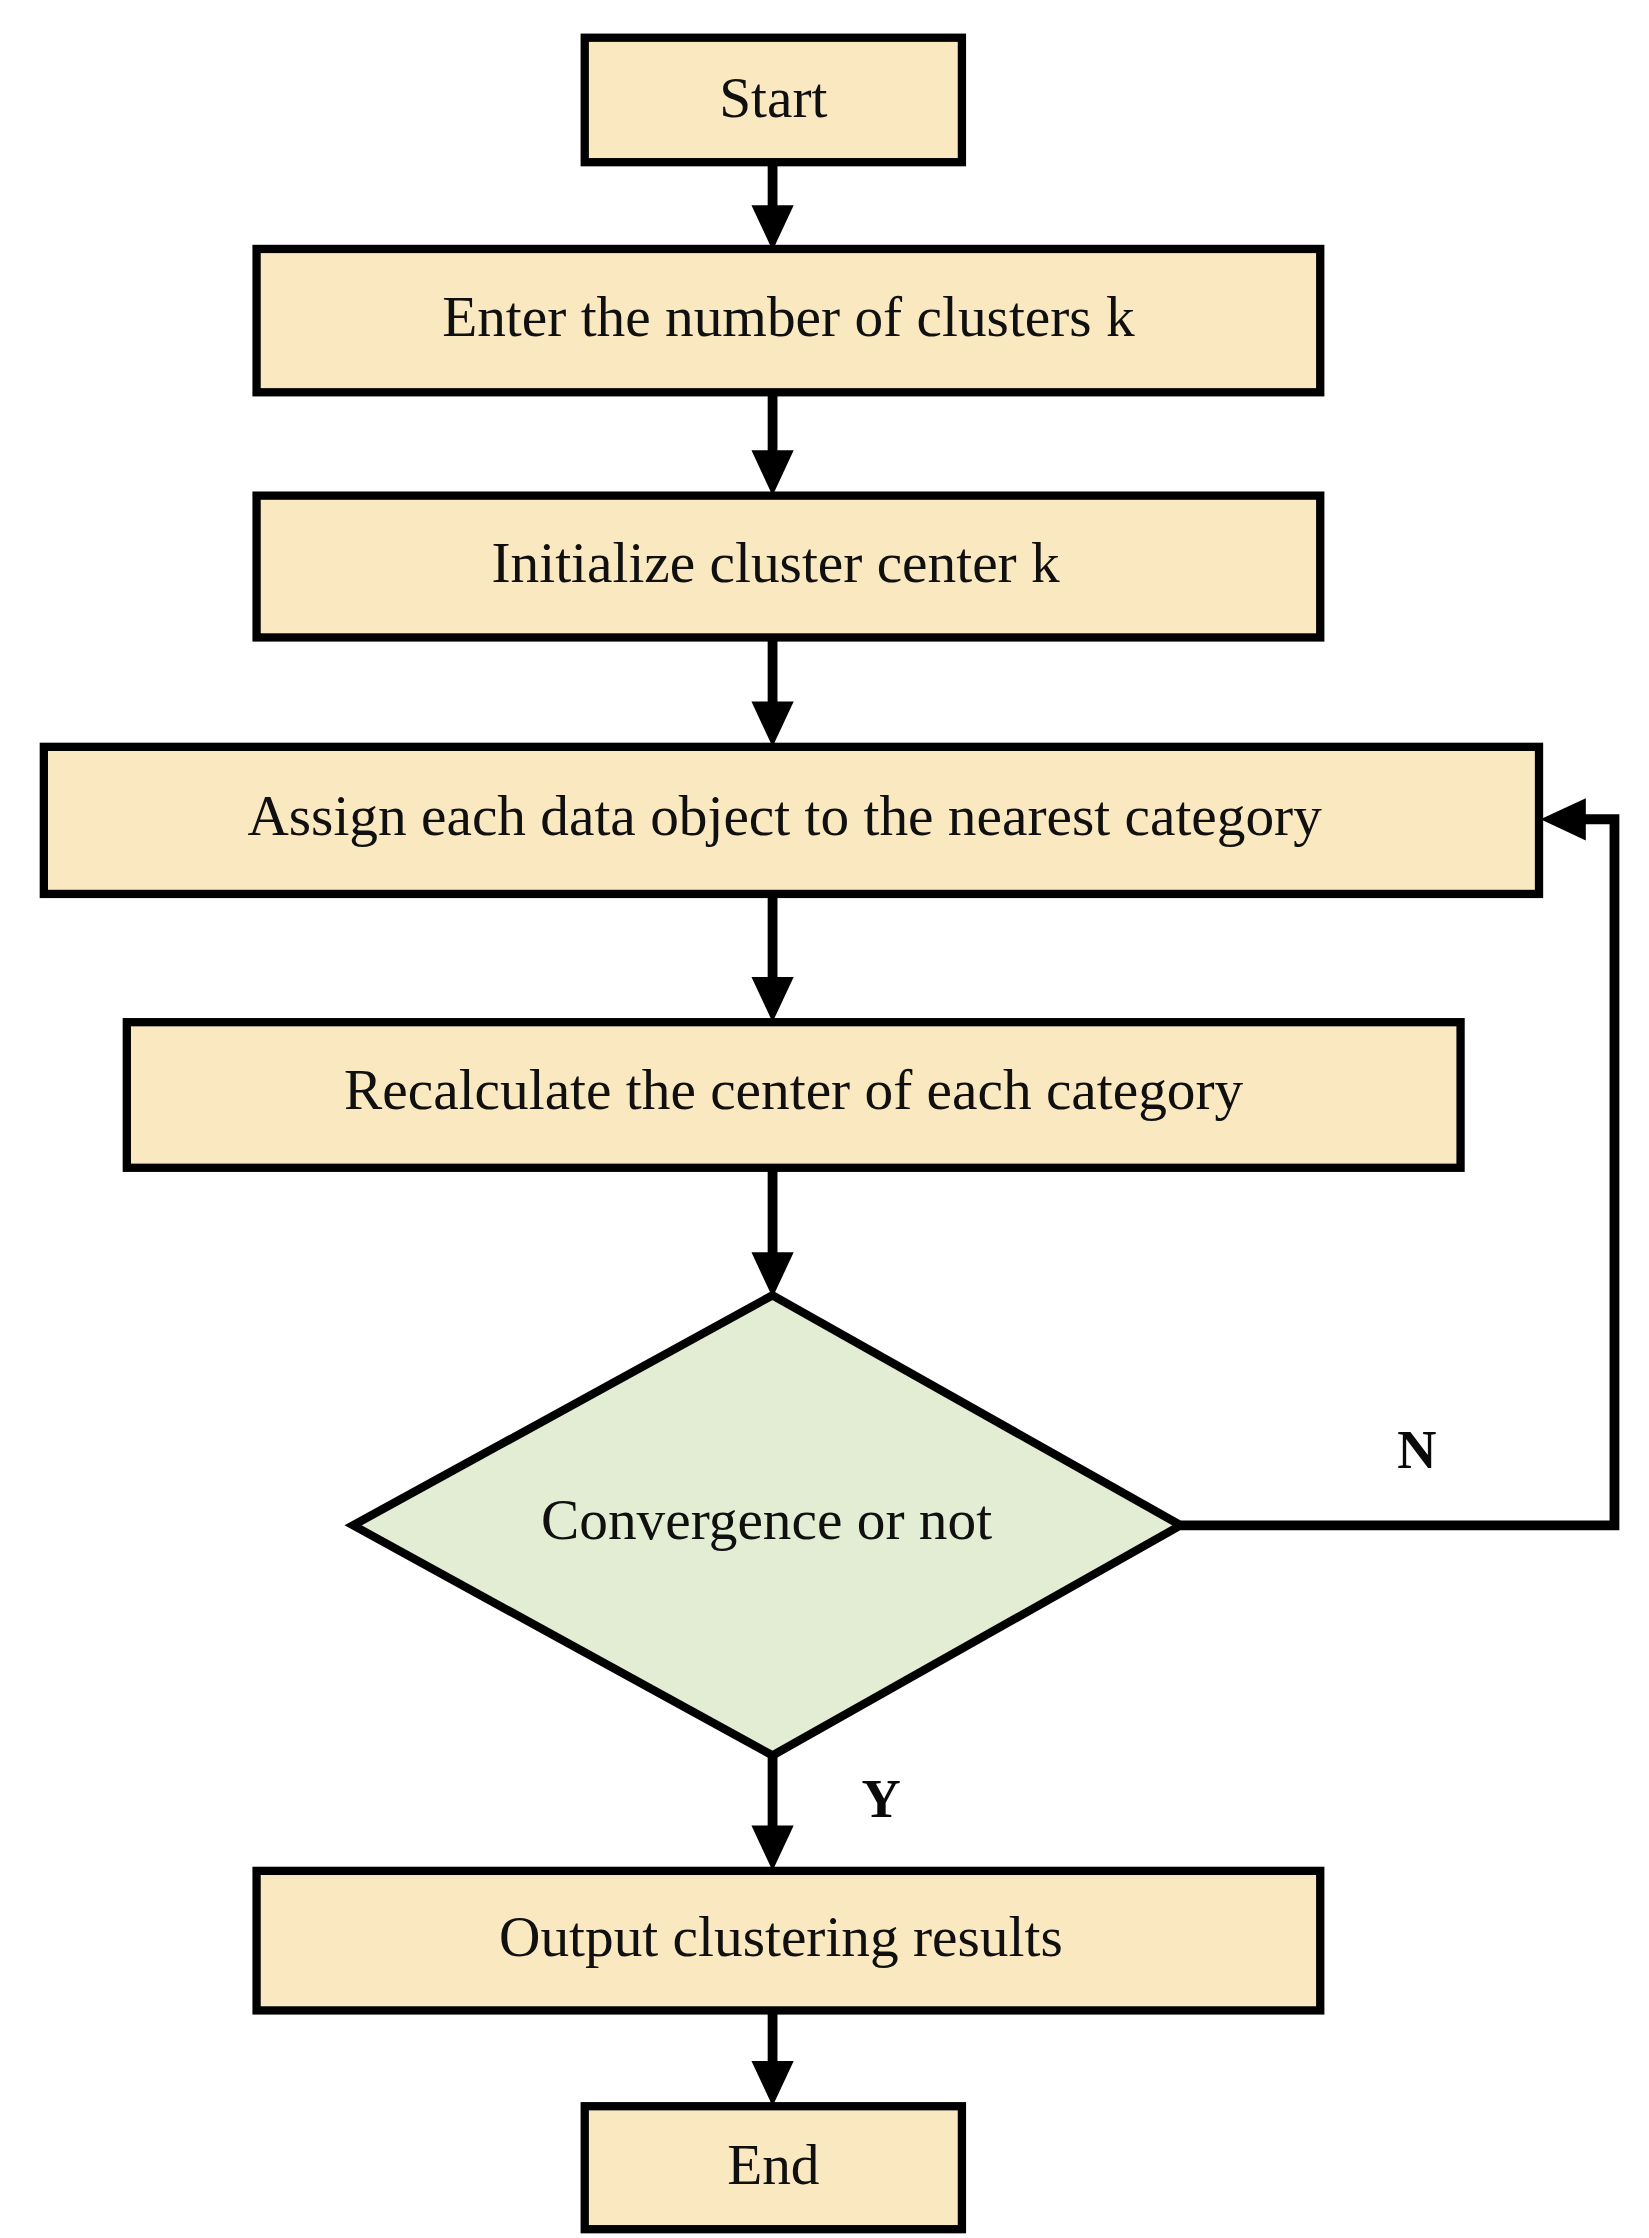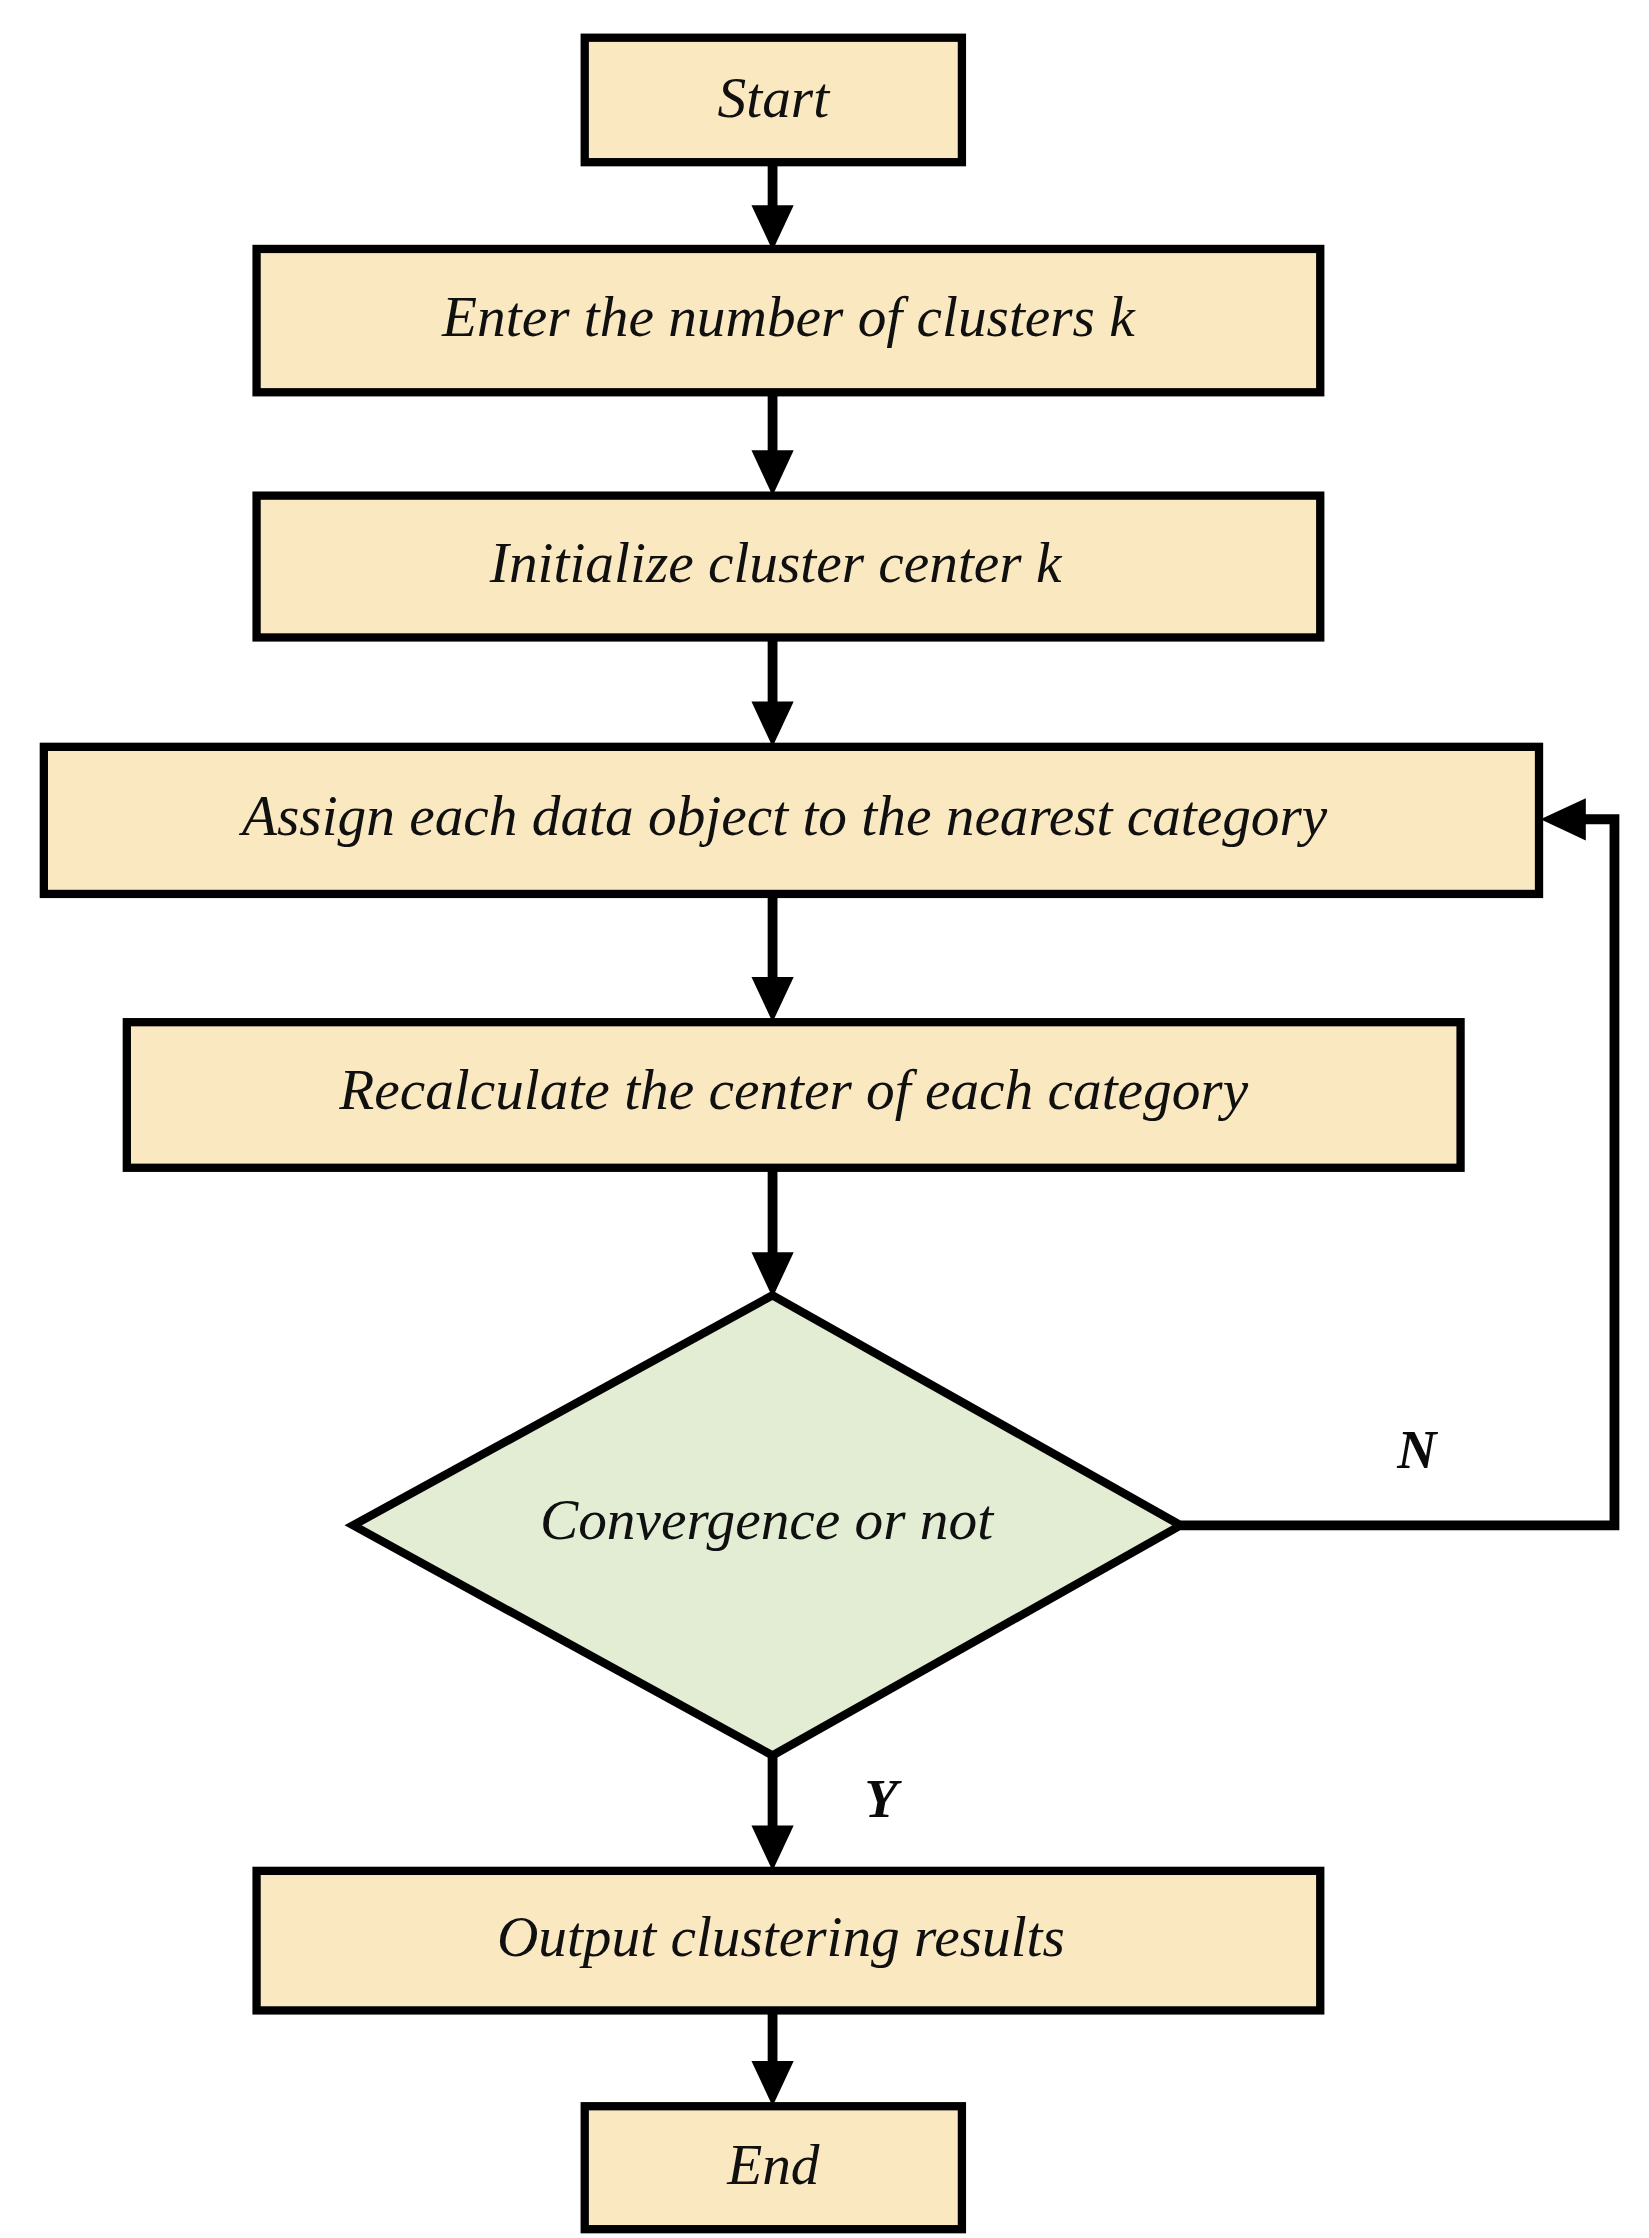--- a/index.html
+++ b/index.html
@@ -12,21 +12,20 @@
     width: 1650px;
     height: 2239px;
     font-family: "Liberation Serif", "DejaVu Serif", serif;
     overflow: hidden;
   }
   #flowchart-root {
     position: relative;
     width: 1616px;
     height: 2239px;
     background: #ffffff;
-    font-style: italic;
   }
   svg.fc {
     display: block;
     width: 1650px;
     height: 2239px;
   }
   text.node-label {
     font-family: "Liberation Serif", "DejaVu Serif", serif;
     font-size: 76px;
     fill: #101010;

